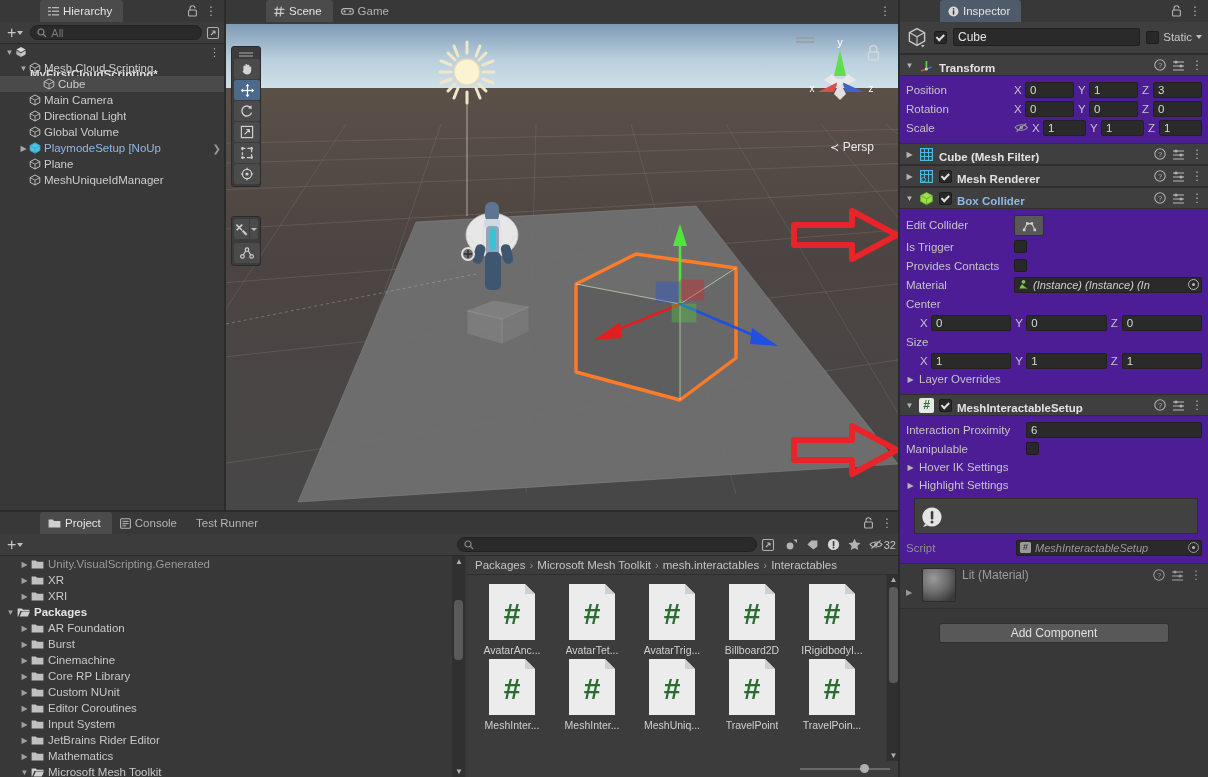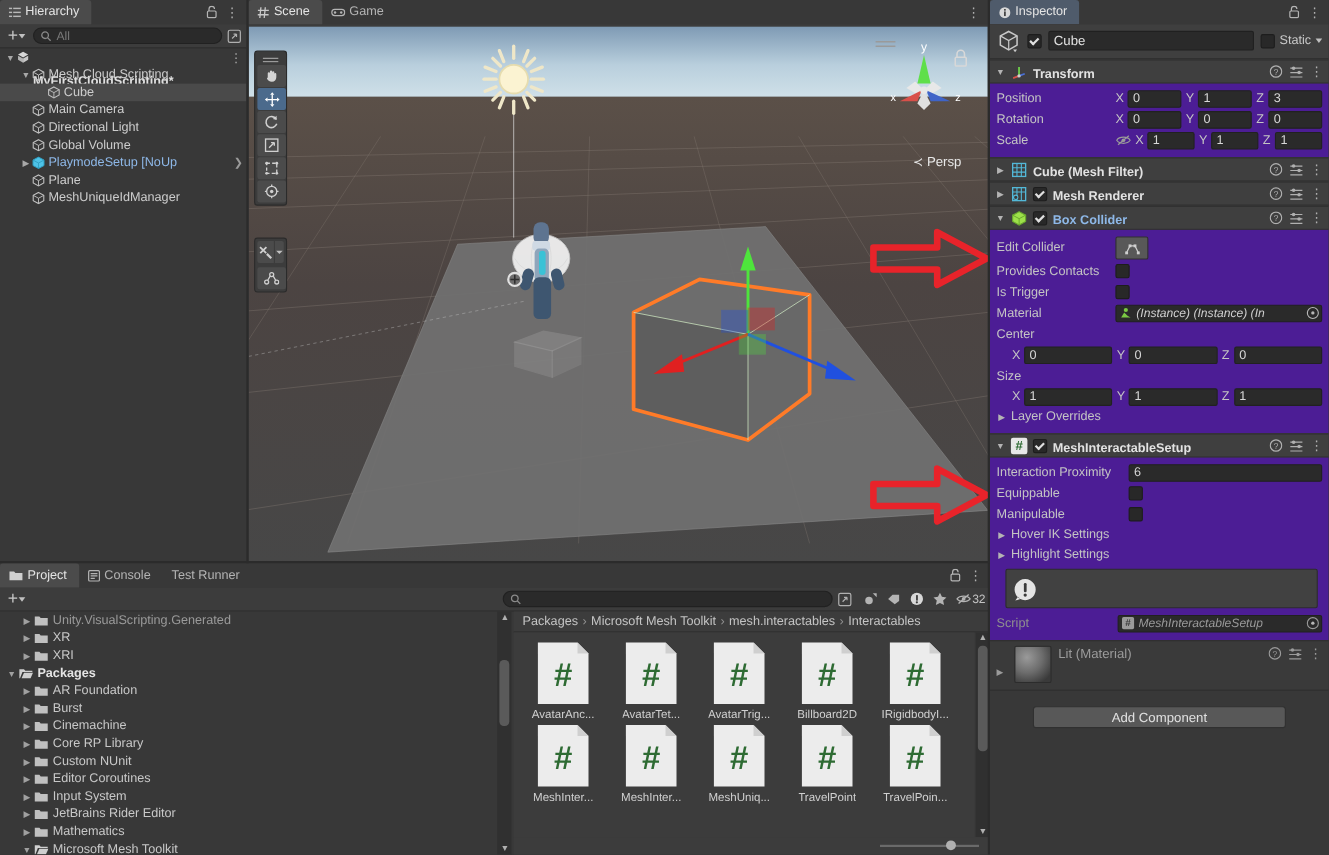--- a/index.html
+++ b/index.html
@@ -12,20 +12,21 @@
     overflow: hidden;
     -webkit-font-smoothing: antialiased;
   }
   .app { position: relative; width: 1208px; height: 777px; }
 
   
   .panel { position: absolute; background: #383838; }
   .tabbar {
     height: 22px; background: #383838; display: flex; align-items: stretch;
     position: relative;
+    padding-left: 40px;
   }
   .tab {
     display: flex; align-items: center; gap: 4px;
     padding: 0 11px 0 8px; height: 22px;
     font-size: 11.5px; color: #b4b4b4; cursor: default;
     border-top-left-radius: 3px; border-top-right-radius: 3px;
   }
   .tab.active { background: #4b4b4b; color: #e4e4e4; }
   .tab.active.sel { background: #4f5b6b; }
   .tabbar .spacer { flex: 1; }
@@ -914,25 +915,25 @@
             <svg width="15" height="13" viewBox="0 0 15 13">
               <path d="M2 11 L5.2 4.6 L9.8 4.6 L13 11" fill="none" stroke="#cfcfcf" stroke-width="1.1"></path>
               <rect x="0.9" y="9.6" width="2.6" height="2.6" fill="#cfcfcf"></rect>
               <rect x="11.5" y="9.6" width="2.6" height="2.6" fill="#cfcfcf"></rect>
               <rect x="4" y="3.2" width="2.6" height="2.6" fill="#cfcfcf"></rect>
               <rect x="8.5" y="3.2" width="2.6" height="2.6" fill="#cfcfcf"></rect>
             </svg>
           </span>
         </div>
         <div class="prow">
+          <span class="pl">Is Trigger</span>
+          <span class="cbox"></span>
+        </div>
+        <div class="prow">
           <span class="pl">Provides Contacts</span>
-          <span class="cbox"></span>
-        </div>
-        <div class="prow">
-          <span class="pl">Is Trigger</span>
           <span class="cbox"></span>
         </div>
         <div class="prow">
           <span class="pl">Material</span>
           <span class="objfld" style="flex:1">
             <svg width="11" height="11" viewBox="0 0 11 11">
               <circle cx="5.5" cy="2.8" r="1.9" fill="#7ac943"></circle>
               <path d="M1.2 9.6 L4 5 L7 8 L9.8 9.6 Z" fill="#7ac943"></path>
             </svg>
             <span class="nm">(Instance) (Instance) (In</span>
@@ -1016,24 +1017,20 @@
             </svg>
           <span style="font-size:12px;line-height:8px">⋮</span>
         </span>
       </div>
       <div class="comp-body">
         <div class="prow">
           <span class="pl" style="width:120px">Interaction Proximity</span>
           <span class="fld" style="flex:1">
             <span>6</span>
           </span>
-        </div>
-        <div class="prow">
-          <span class="pl" style="width:120px">Equippable</span>
-          <span class="cbox"></span>
         </div>
         <div class="prow">
           <span class="pl" style="width:120px">Manipulable</span>
           <span class="cbox"></span>
         </div>
         <div class="subfold">
           <span class="fold">▶</span>
             <span>Hover IK Settings</span>
         </div>
         <div class="subfold">

